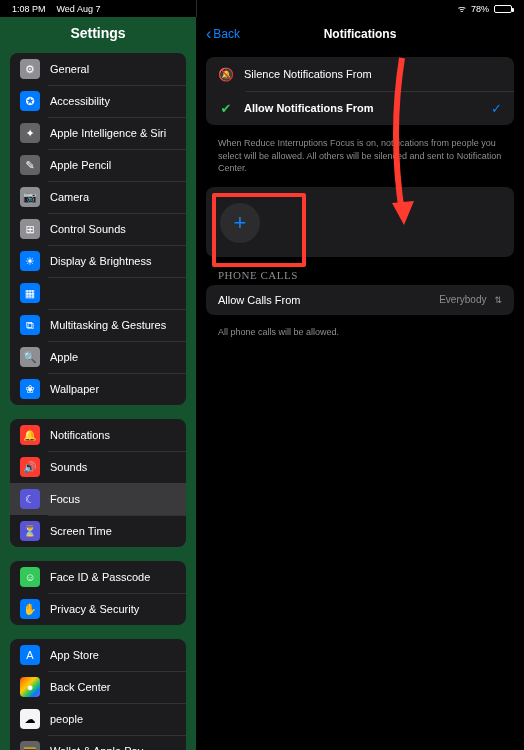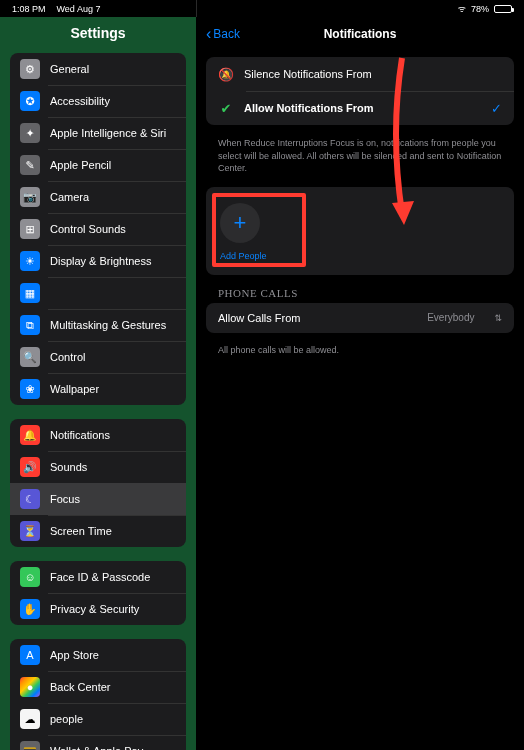--- a/index.html
+++ b/index.html
@@ -45,21 +45,21 @@
   .row-label.bold { font-weight: 600; }
   
   .help-text { font-size: 9px; color: #8e8e93; padding: 6px 12px 12px; line-height: 1.4; }
   .section-label { font-size: 11px; color: #8e8e93; padding: 12px 12px 4px; text-transform: uppercase; letter-spacing: 0.5px; font-family: Liberation Serif, serif; }
   
   .add-people-box { background: #1c1c1e; border-radius: 8px; padding: 16px 14px 14px; position: relative; }
   .add-circle { width: 40px; height: 40px; border-radius: 50%; background: #2c2c2e; display: flex; align-items: center; justify-content: center; color: #0a84ff; font-size: 22px; font-weight: 300; cursor: pointer; }
   .add-label { font-size: 9px; color: #0a84ff; margin-top: 8px; }
   .highlight-box { position: absolute; border: 4px solid #ff3b30; top: 6px; left: 6px; width: 94px; height: 74px; border-radius: 2px; pointer-events: none; }
   
-  .row-value { margin-left: auto; color: #8e8e93; font-size: 10px; display: flex; align-items: center; gap: 20px; }
+  .row-value { margin-left: auto; color: #8e8e93; font-size: 10px; display: flex; align-items: center; gap: 8px; }
   .updown { font-size: 9px; }
   .footer-note { font-size: 9px; color: #8e8e93; padding: 6px 12px; }
   
   .arrow-annotation { position: absolute; top: 36px; left: 186px; pointer-events: none; z-index: 10; }
   
   .divider-line { position: absolute; top: 0; bottom: 0; left: 196px; width: 0.5px; background: #2a2a2a; }
 </style>
 </head>
 <body>
 
@@ -112,21 +112,21 @@
           </div>
           <div class="list-item">
             <div class="icon-box icon-blue">▦</div>
           </div>
           <div class="list-item">
             <div class="icon-box icon-blue">⧉</div>
             <span>Multitasking &amp; Gestures</span>
           </div>
           <div class="list-item">
             <div class="icon-box icon-gray">🔍</div>
-            <span>Control</span>
+            <span>Apple</span>
           </div>
           <div class="list-item">
             <div class="icon-box icon-blue">❀</div>
             <span>Wallpaper</span>
           </div>
         </div>
         <div class="group">
           <div class="list-item">
             <div class="icon-box icon-red">🔔</div>
             <span>Notifications</span>
@@ -194,21 +194,20 @@
           <span class="row-label bold">Allow Notifications From</span>
           <span class="check">✓</span>
         </div>
       </div>
     <div class="help-text">When Reduce Interruptions Focus is on, notifications from people you select will be allowed. All others will be silenced and sent to Notification Center.</div>
 
     <div class="add-people-box">
       <div class="add-circle">
         <span>+</span>
       </div>
-      <div class="add-label">Add People</div>
       <div class="highlight-box"></div>
     </div>
 
     <div class="section-label">PHONE CALLS</div>
     <div class="detail-group">
       <div class="detail-row">
         <span>Allow Calls From</span>
         <span class="row-value">
           <span>Everybody</span>
           <span class="updown">⇅</span>

